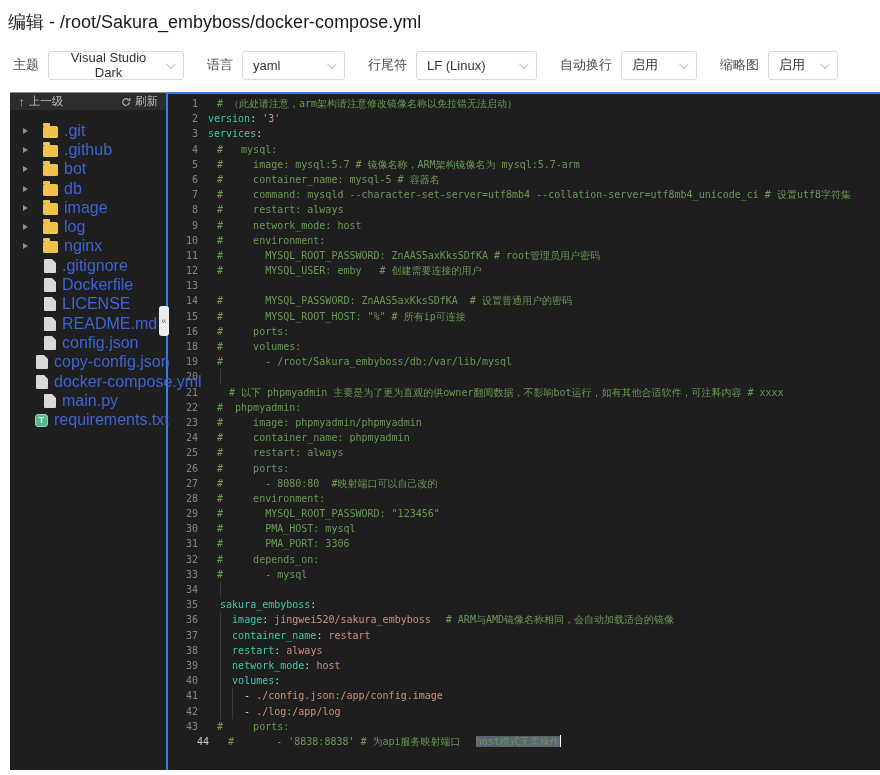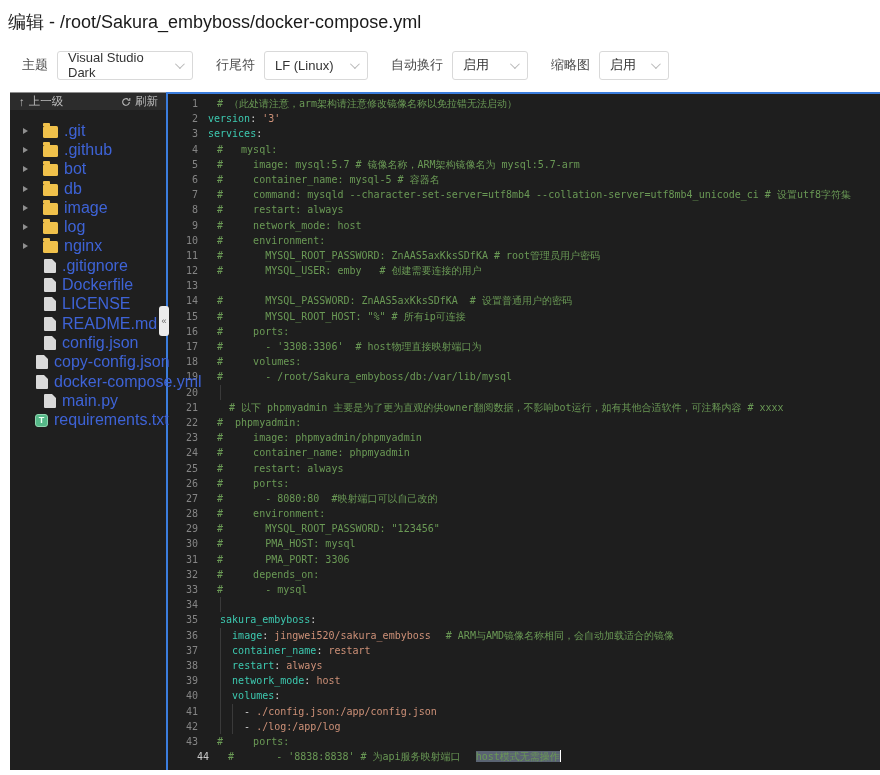--- a/index.html
+++ b/index.html
@@ -3,27 +3,27 @@
 <meta charset="utf-8">
 <style>
   * { margin:0; padding:0; box-sizing:border-box; }
   html,body { width:880px; height:775px; background:#ffffff; overflow:hidden;
               font-family:"Liberation Sans","DejaVu Sans",sans-serif; }
 
   
   .titlebar { padding:10px 0 0 8px; font-size:18px; color:#1a1a1a; }
 
   
-  .toolbar { display:flex; align-items:center; margin:16px 0 0 22px; height:30px; }
+  .toolbar { display:flex; align-items:center; margin:16px 0 0 13px; height:30px;text-align:center; }
   .field { display:flex; align-items:center; margin-right:23px; }
   .flabel { font-size:13px; color:#4a4a4a; margin-right:9px; white-space:nowrap; }
   .select { height:29px; border:1px solid #d9d9d9; border-radius:3px; background:#fff;
             display:flex; align-items:center; justify-content:space-between;
             padding:0 10px; font-size:13px; color:#333; cursor:pointer; }
-  .sel-w1{width:136px;} .sel-w2{width:103px;} .sel-w3{width:104px;} .sel-w4{width:76px;} .sel-w5{width:70px;}
+  .sel-w1{width:136px;} .sel-w2{width:103px;} .sel-w3{width:121px;} .sel-w4{width:76px;} .sel-w5{width:70px;}
   .chev { width:7px; height:7px; border-right:1.4px solid #b9b9b9; border-bottom:1.4px solid #b9b9b9;
           transform:rotate(45deg) translateY(-2px); flex:0 0 auto; margin-left:8px; }
 
   
   .main { display:flex; margin:12px 0 0 10px; height:678px; }
 
   
   .sidebar { position:relative; width:156px; background:#1f1f1f; border-top:1px solid #8e8e8e; }
   .tree-header { height:17px; background:#2c2c2c; display:flex; align-items:center;
                  justify-content:space-between; padding:0 8px 0 9px; }
@@ -72,20 +72,27 @@
 
 <div class="toolbar">
   <div class="field">
     <span class="flabel">主题</span>
     <div class="select sel-w1">
       <span>Visual Studio Dark</span>
       <span class="chev"></span>
     </div>
   </div>
   <div class="field">
+    <span class="flabel">语言</span>
+    <div class="select sel-w2">
+      <span>yaml</span>
+      <span class="chev"></span>
+    </div>
+  </div>
+  <div class="field">
     <span class="flabel">行尾符</span>
     <div class="select sel-w3">
       <span>LF (Linux)</span>
       <span class="chev"></span>
     </div>
   </div>
   <div class="field">
     <span class="flabel">自动换行</span>
     <div class="select sel-w4">
       <span>启用</span>
@@ -260,24 +267,20 @@
         </div>
         <div class="cl">
           <span class="ln">15</span>
           <span class="lc"><span class="tok-c">#       MYSQL_ROOT_HOST: "%" # 所有ip可连接</span></span>
         </div>
         <div class="cl">
           <span class="ln">16</span>
           <span class="lc"><span class="tok-c">#     ports:</span></span>
         </div>
         <div class="cl">
-          <span class="ln">17</span>
-          <span class="lc"><span class="tok-c">#       - '3308:3306'  # host物理直接映射端口为</span></span>
-        </div>
-        <div class="cl">
           <span class="ln">18</span>
           <span class="lc"><span class="tok-c">#     volumes:</span></span>
         </div>
         <div class="cl">
           <span class="ln">19</span>
           <span class="lc"><span class="tok-c">#       - /root/Sakura_embyboss/db:/var/lib/mysql</span></span>
         </div>
         <div class="cl">
           <span class="ln">20</span>
           <span class="lc"><span class="guide" style="left: 22.04px;"></span></span>
@@ -357,21 +360,21 @@
         <div class="cl">
           <span class="ln">39</span>
           <span class="lc"><span class="guide" style="left: 22.04px;"></span><span class="tok-p">    </span><span class="tok-k">network_mode</span><span class="tok-p">:</span><span class="tok-s"> host</span></span>
         </div>
         <div class="cl">
           <span class="ln">40</span>
           <span class="lc"><span class="guide" style="left: 22.04px;"></span><span class="tok-p">    </span><span class="tok-k">volumes</span><span class="tok-p">:</span></span>
         </div>
         <div class="cl">
           <span class="ln">41</span>
-          <span class="lc"><span class="guide" style="left: 22.04px;"></span><span class="guide" style="left: 34.08px;"></span><span class="tok-p">      - </span><span class="tok-s">./config.json:/app/config.json</span></span>
+          <span class="lc"><span class="guide" style="left: 22.04px;"></span><span class="guide" style="left: 34.08px;"></span><span class="tok-p">      - </span><span class="tok-s">./config.json:/app/config.image</span></span>
         </div>
         <div class="cl">
           <span class="ln">42</span>
           <span class="lc"><span class="guide" style="left: 22.04px;"></span><span class="guide" style="left: 34.08px;"></span><span class="tok-p">      - </span><span class="tok-s">./log:/app/log</span></span>
         </div>
         <div class="cl">
           <span class="ln">43</span>
           <span class="lc"><span class="tok-c">#     ports:</span></span>
         </div>
         <div class="cl">

